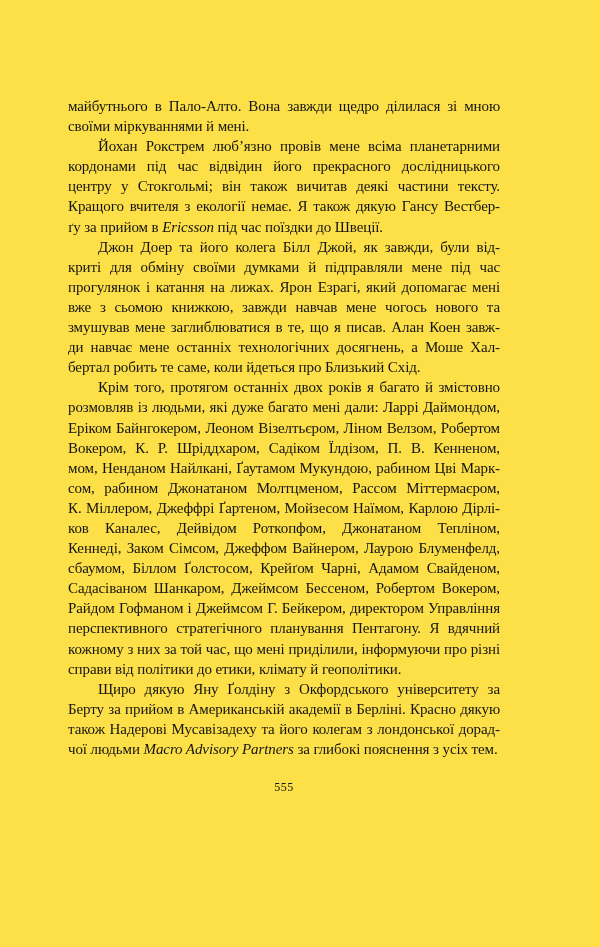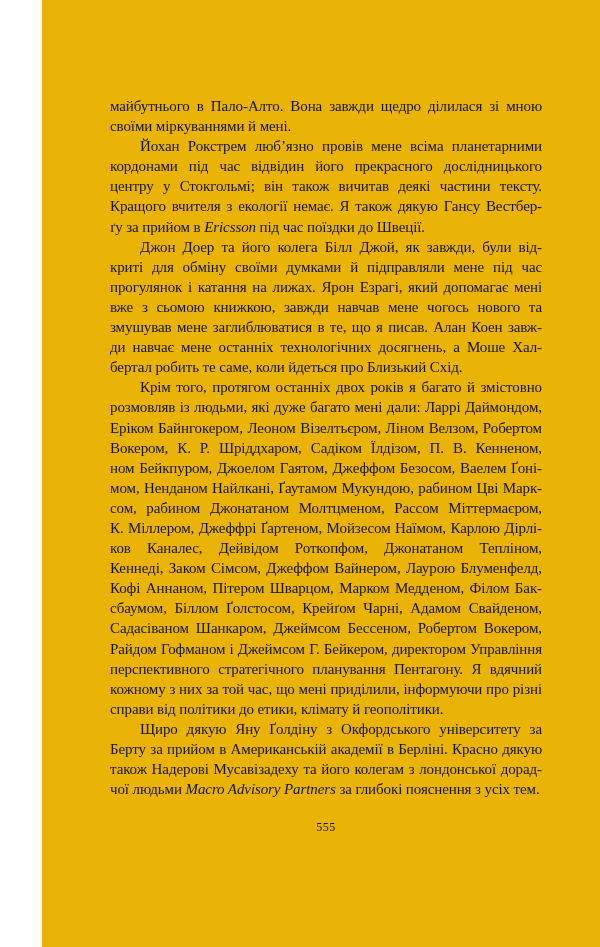--- a/index.html
+++ b/index.html
@@ -11,22 +11,21 @@
     width: 600px;
     height: 947px;
     position: relative;
     font-family: "Liberation Serif", "DejaVu Serif", serif;
     color: #141414;
     overflow: hidden;
   }
   .page {
     position: absolute;
     inset: 0;
-    background: #eab308;
-    margin-left: 42px;
+    background: #fde047;
   }
   .text-block {
     position: absolute;
     left: 68px;
     top: 96px;
     width: 432px;
   }
   .line {
     height: 20.1px;
     line-height: 20.1px;
@@ -73,27 +72,25 @@
       <div class="line"><span>криті для обміну своїми думками й підправляли мене під час</span></div>
       <div class="line"><span>прогулянок і катання на лижах. Ярон Езрагі, який допомагає мені</span></div>
       <div class="line"><span>вже з сьомою книжкою, завжди навчав мене чогось нового та</span></div>
       <div class="line"><span>змушував мене заглиблюватися в те, що я писав. Алан Коен завж-</span></div>
       <div class="line"><span>ди навчає мене останніх технологічних досягнень, а Моше Хал-</span></div>
       <div class="line end"><span>бертал робить те саме, коли йдеться про Близький Схід.</span></div>
       <div class="line indent"><span>Крім того, протягом останніх двох років я багато й змістовно</span></div>
       <div class="line"><span>розмовляв із людьми, які дуже багато мені дали: Ларрі Даймондом,</span></div>
       <div class="line"><span>Еріком Байнгокером, Леоном Візелтьєром, Ліном Велзом, Робертом</span></div>
       <div class="line"><span>Вокером, К. Р. Шріддхаром, Садіком Їлдізом, П. В. Кенненом, Кейво-</span></div>
-      <div class="line"><span>ном Бейкпуром, Джоелом Гаятом, Джеффом Безосом, Ваелем Ґоні-</span></div>
       <div class="line"><span>мом, Ненданом Найлкані, Ґаутамом Мукундою, рабином Цві Марк-</span></div>
       <div class="line"><span>сом, рабином Джонатаном Молтцменом, Рассом Міттермаєром,</span></div>
       <div class="line"><span>К. Міллером, Джеффрі Ґартеном, Мойзесом Наїмом, Карлою Дірлі-</span></div>
       <div class="line"><span>ков Каналес, Дейвідом Роткопфом, Джонатаном Тепліном, Дейвідом</span></div>
       <div class="line"><span>Кеннеді, Заком Сімсом, Джеффом Вайнером, Лаурою Блуменфелд,</span></div>
-      <div class="line"><span>Кофі Аннаном, Пітером Шварцом, Марком Медденом, Філом Бак-</span></div>
       <div class="line"><span>сбаумом, Біллом Ґолстосом, Крейґом Чарні, Адамом Свайденом,</span></div>
       <div class="line"><span>Садасіваном Шанкаром, Джеймсом Бессеном, Робертом Вокером,</span></div>
       <div class="line"><span>Райдом Гофманом і Джеймсом Г. Бейкером, директором Управління</span></div>
       <div class="line"><span>перспективного стратегічного планування Пентагону. Я вдячний</span></div>
       <div class="line"><span>кожному з них за той час, що мені приділили, інформуючи про різні</span></div>
       <div class="line end"><span>справи від політики до етики, клімату й геополітики.</span></div>
       <div class="line indent"><span>Щиро дякую Яну Ґолдіну з Окфордського університету за</span></div>
       <div class="line"><span>Берту за прийом в Американській академії в Берліні. Красно дякую</span></div>
       <div class="line"><span>також Надерові Мусавізадеху та його колегам з лондонської дорад-</span></div>
       <div class="line end"><span>чої людьми </span><span class="it">Macro Advisory Partners</span><span> за глибокі пояснення з усіх тем.</span></div>

